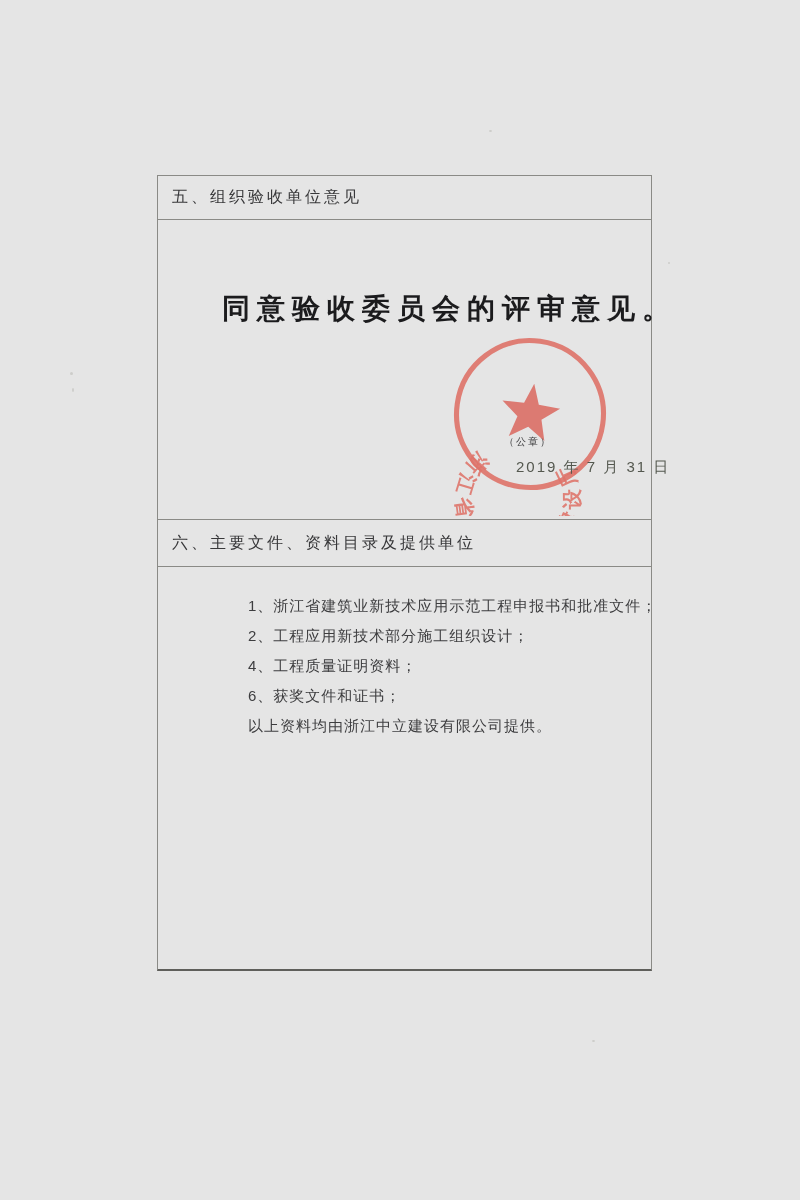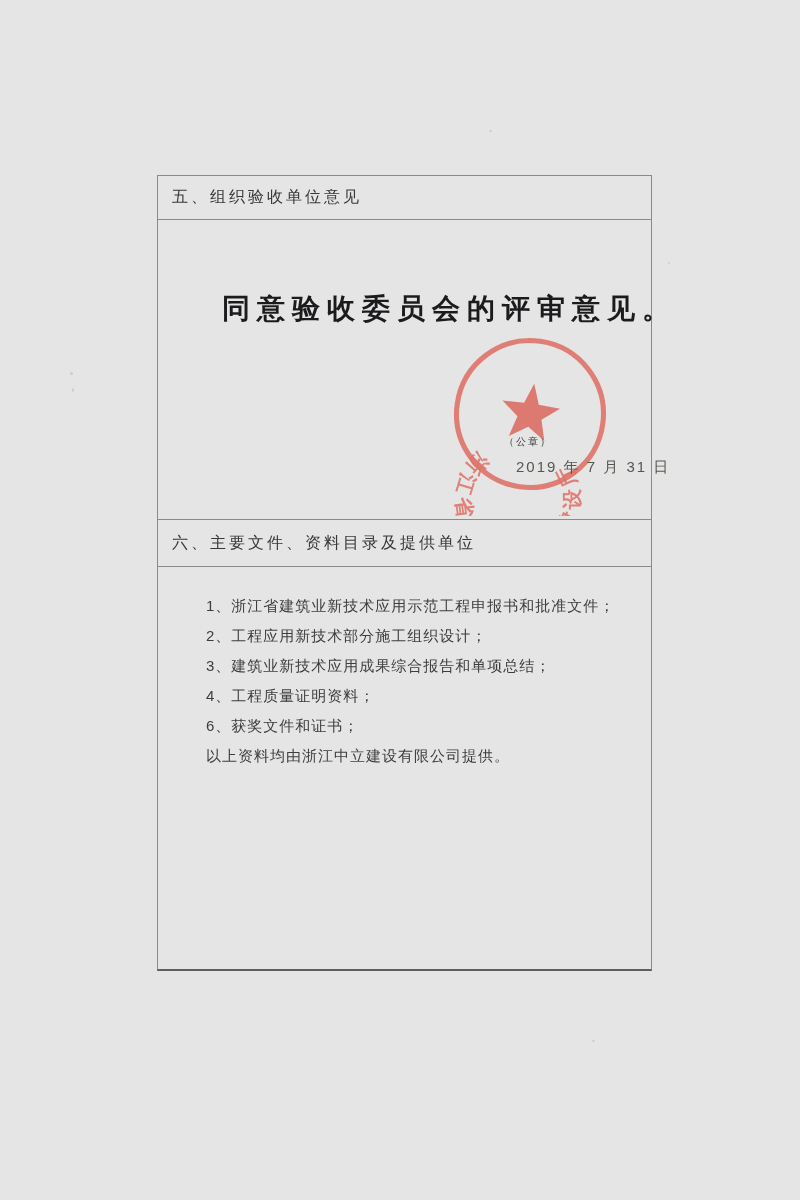--- a/index.html
+++ b/index.html
@@ -66,20 +66,21 @@
     position:absolute;left:338px;top:238px;
     font-size:15px;color:#54584f;letter-spacing:2px;
     white-space:nowrap;
     margin-left:20px;
   }
   .doc-list{list-style:none;margin:0;padding:0;}
   .doc-list li{
     font-size:15px;color:#3d3d3f;
     line-height:30px;letter-spacing:1px;
     white-space:nowrap;
+    margin-left:42px;
   }
 </style>
 </head>
 <body>
 
 <div class="page">
 
   <span class="speck sp1"></span>
   <span class="speck sp2"></span>
   <span class="speck sp3"></span>
@@ -113,21 +114,20 @@
     </div>
 
     <div class="sec-header sec6-header">
       <span>六、主要文件、资料目录及提供单位</span>
     </div>
 
     <div class="sec6-body">
       <ul class="doc-list">
         <li>1、浙江省建筑业新技术应用示范工程申报书和批准文件；</li>
         <li>2、工程应用新技术部分施工组织设计；</li>
-        <li>3、建筑业新技术应用成果综合报告和单项总结；</li>
         <li>4、工程质量证明资料；</li>
         <li>6、获奖文件和证书；</li>
         <li>以上资料均由浙江中立建设有限公司提供。</li>
       </ul>
     </div>
 
   </div>
 </div>
 
 </body></html>

